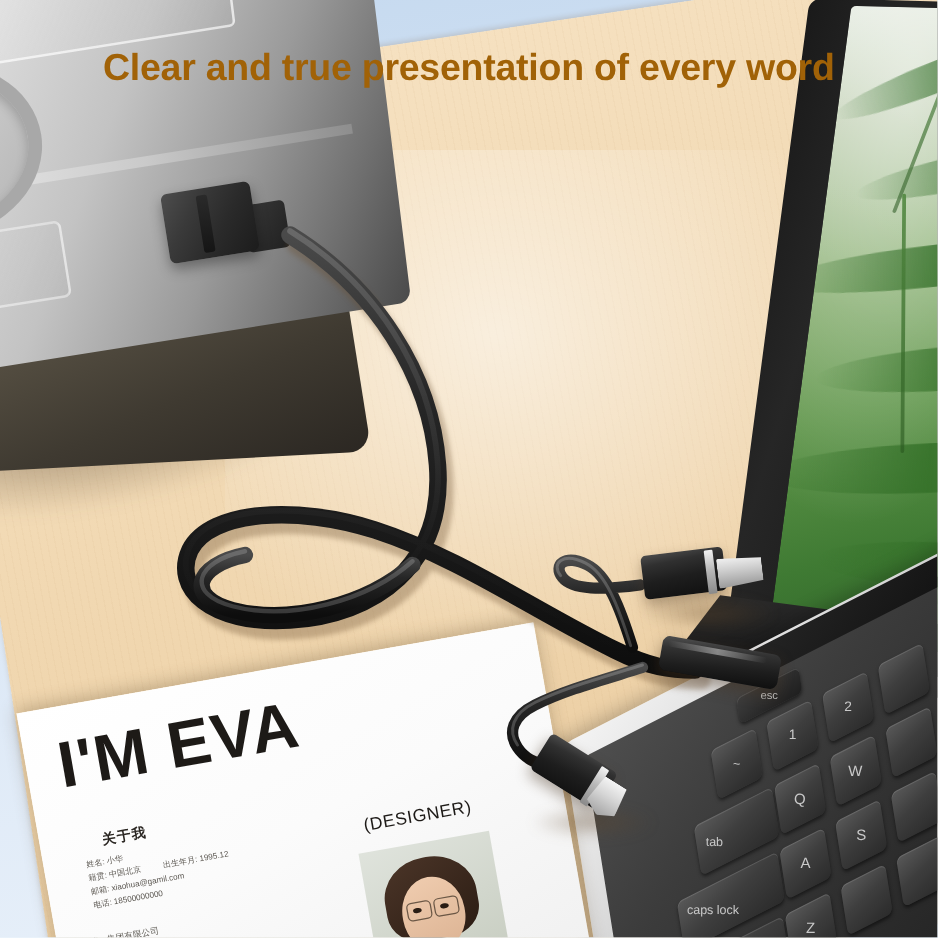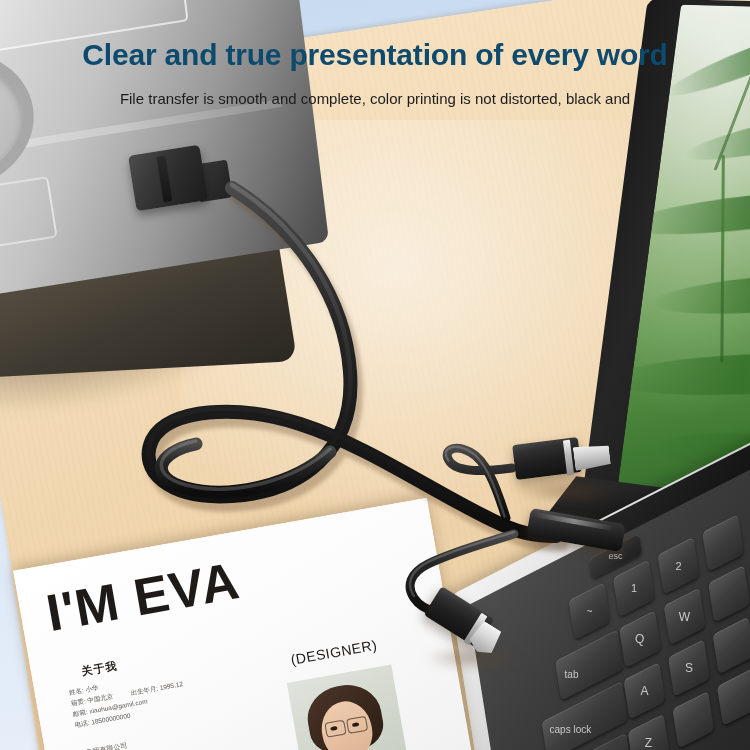--- a/index.html
+++ b/index.html
@@ -383,21 +383,21 @@
   }
 
   
   .headline {
     position: absolute;
     left: 0; right: 0;
     top: 38px;
     text-align: center;
     font-size: 30px;
     font-weight: 700;
-    color: #0c4a6e;
+    color: #a16207;
     font-family: "Liberation Sans", sans-serif;
     letter-spacing: -0.2px;
     white-space: nowrap;
   }
   .subline {
     position: absolute;
     left: 50px; right: 50px;
     top: 88px;
     text-align: center;
     font-size: 15px;
@@ -602,16 +602,16 @@
   <div class="soft-shadow" style="left:424px; top:646px; width:100px; height:24px;"></div>
   <div class="adapter" style="left:428px; top:600px; width:62px; height:34px; transform:rotate(32deg);">
     <div class="adapter-body"></div>
   </div>
   <div class="adapter-ring" style="left:472px; top:612px; width:7px; height:34px; transform:rotate(32deg);"></div>
   <div class="tip-lightning" style="left:472px; top:624px; width:26px; height:30px; transform:rotate(32deg);
               clip-path: polygon(12% 0, 88% 0, 100% 78%, 50% 100%, 0 78%);"></div>
 
   <div class="headline">Clear and true presentation of every word</div>
   <div class="subline">
-    <span>File transfer is smooth and complete, color printing is not distorted, black and</span><br>
+    <br>
   </div>
 
 </div>
 
 </body></html>

